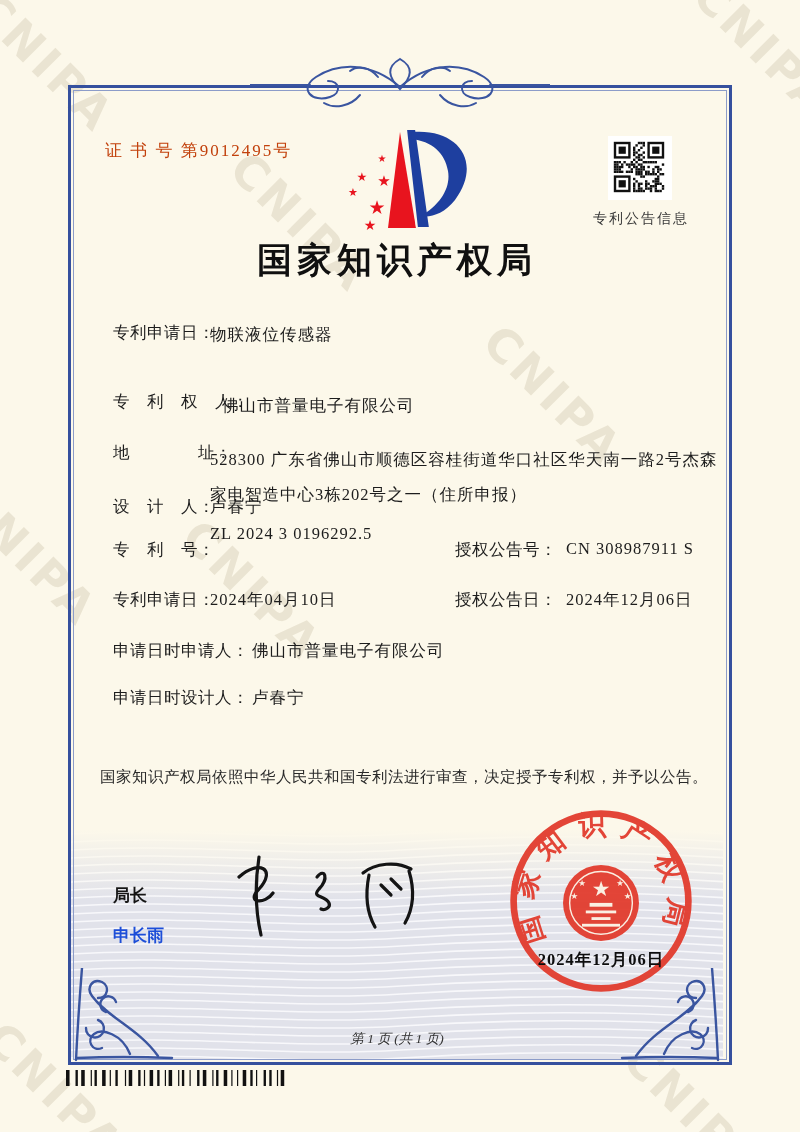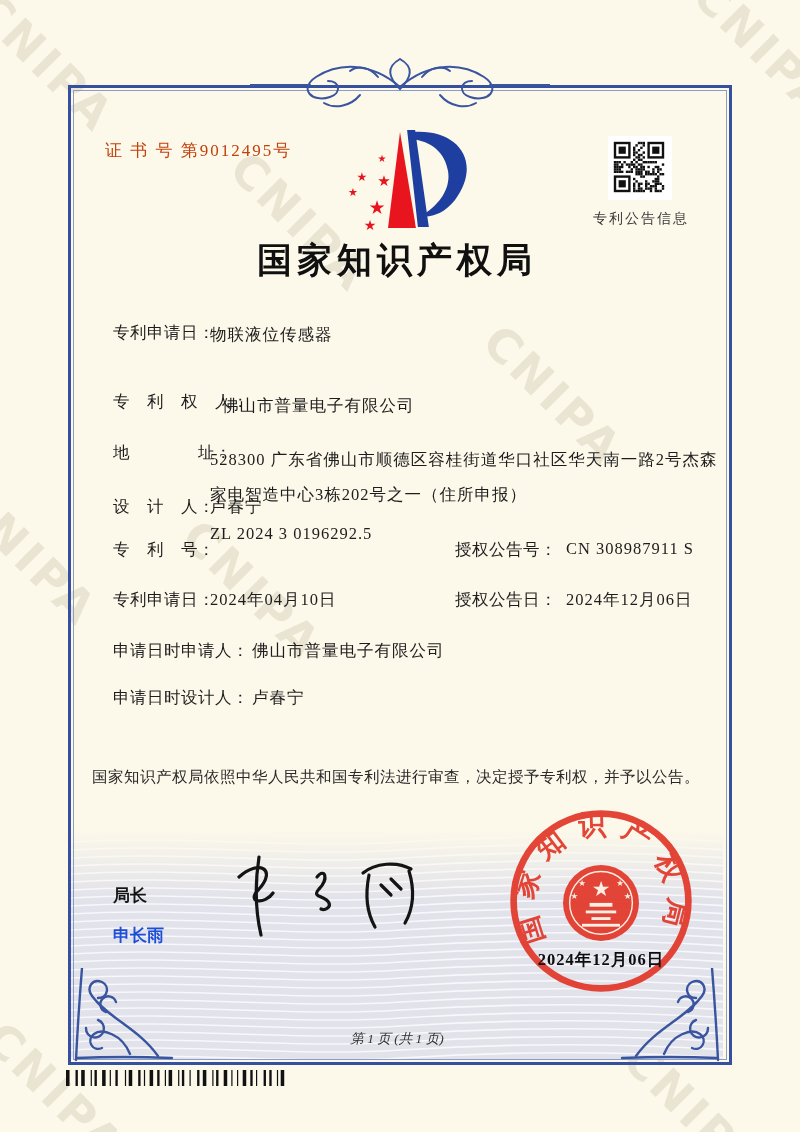--- a/index.html
+++ b/index.html
@@ -23,21 +23,21 @@
   .logo{left:332px;top:126px;width:150px;height:112px;}
   .qr-box{left:608px;top:136px;width:64px;height:64px;background:#fff;}
   .qr-caption{left:574px;top:210px;width:134px;text-align:center;font-size:14px;
               letter-spacing:2px;color:#3a3a3a;}
   .doc-title{left:68px;top:237px;width:658px;text-align:center;font-size:35px;font-weight:bold;
              letter-spacing:5px;color:#101010;z-index:3;}
   
   .flabel,.fvalue{position:absolute;font-size:16.5px;color:#1d1d1d;z-index:3;letter-spacing:0.5px;}
   .fvalue{letter-spacing:1px;}
   
-  .statement{left:92px;top:760px;width:616px;text-align:left;font-size:15.5px;line-height:33px;
+  .statement{left:92px;top:760px;width:616px;text-align:right;font-size:15.5px;line-height:33px;
              color:#2a2a2a;letter-spacing:0.5px;z-index:3;}
   
   .sig-title{left:113px;top:884px;font-family:Liberation Mono, monospace;
              font-weight:bold;font-size:17px;color:#151515;z-index:3;}
   .sig-name{left:113px;top:924px;font-family:"Liberation Sans","DejaVu Sans",sans-serif;
             font-weight:bold;font-size:17px;color:#1d4ed8;z-index:3;}
   .sig-svg{left:225px;top:843px;width:210px;height:105px;z-index:3;}
   .seal{left:506px;top:806px;width:190px;height:190px;z-index:3;opacity:0.95;}
   .seal-date{left:506px;top:949px;width:190px;text-align:center;font-weight:bold;font-size:16.5px;
              color:#0d0d0d;z-index:4;letter-spacing:1px;}

